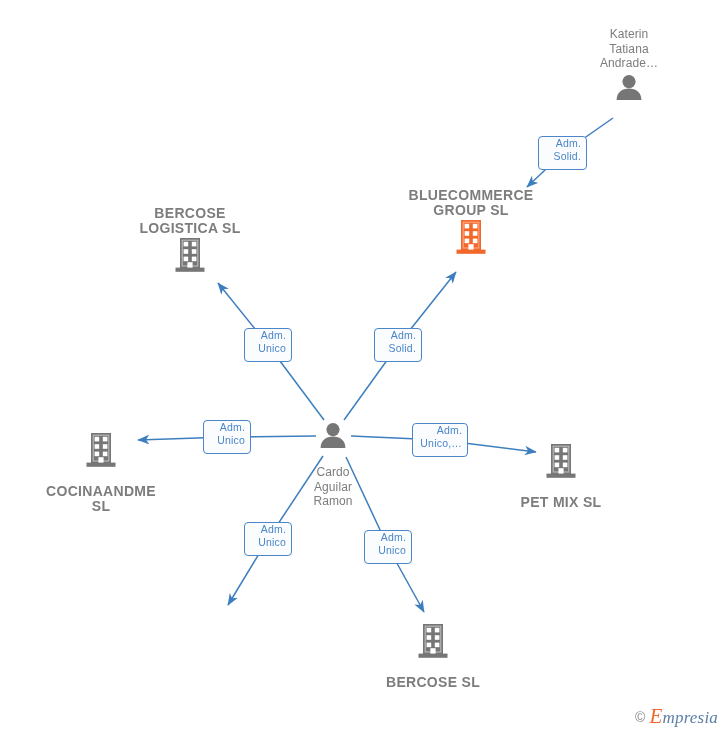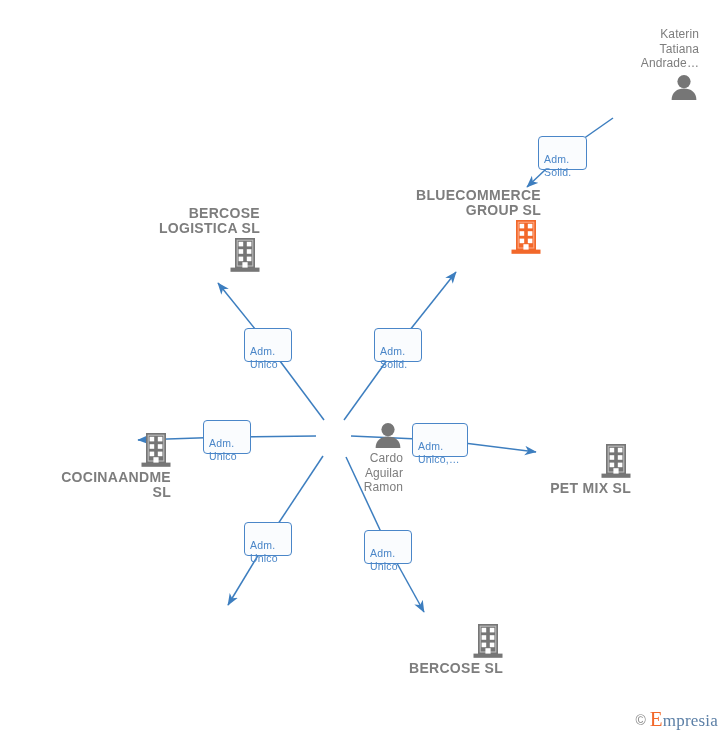--- a/index.html
+++ b/index.html
@@ -26,21 +26,21 @@
     top: 0;
     width: 728px;
     height: 740px;
     pointer-events: none;
   }
   
   .node {
     position: absolute;
     width: 140px;
     margin-left: -70px;
-    text-align: right;
+    text-align: center;
   }
   .node .caption {
     font-size: 14px;
     line-height: 14.5px;
     color: #7d7d7d;
     letter-spacing: 0.3px;
     white-space: pre-line;
   }
   .node.company .caption {
     font-weight: bold;
@@ -49,56 +49,57 @@
     font-weight: normal;
     font-size: 12px;
     letter-spacing: 0.1px;
   }
   .glyph {
     display: block;
     margin: 0 auto;
     line-height: 0;
   }
   .cap-above { margin-bottom: 3px; }
-  .cap-below { margin-top: 3px; }
+  .cap-below { margin-top: 17px; }
 
   
   .elabel {
     position: absolute;
     box-sizing: border-box;
     border: 1.2px solid #4a86c8;
     border-radius: 4px;
     background: #fafcfe;
     color: #4a86c8;
     font-size: 10.5px;
     line-height: 13px;
-    text-align: left;
-    padding: 16px 5px 4px 5px;
+    text-align: right;
+    padding: 0 5px 4px 5px;
     white-space: pre-line;
     letter-spacing: 0.2px;
   }
 
   
   #watermark {
     position: absolute;
     right: 10px;
     bottom: 9px;
     display: flex;
     align-items: center;
     gap: 4px;
   }
   #watermark .c-mark {
     color: #8a8a8a;
     font-size: 14px;
     line-height: 14px;
   }
   #watermark .wm-text {
     font-family: "Liberation Serif", serif;
+    font-style: italic;
     font-size: 17px;
-    line-height: 20px;
+    line-height: 26px;
     color: #5b7fa6;
     letter-spacing: 0.2px;
   }
   #watermark .wm-text .wm-first {
     color: #f2682a;
     font-size: 21px;
   }
 </style>
 </head>
 <body>

